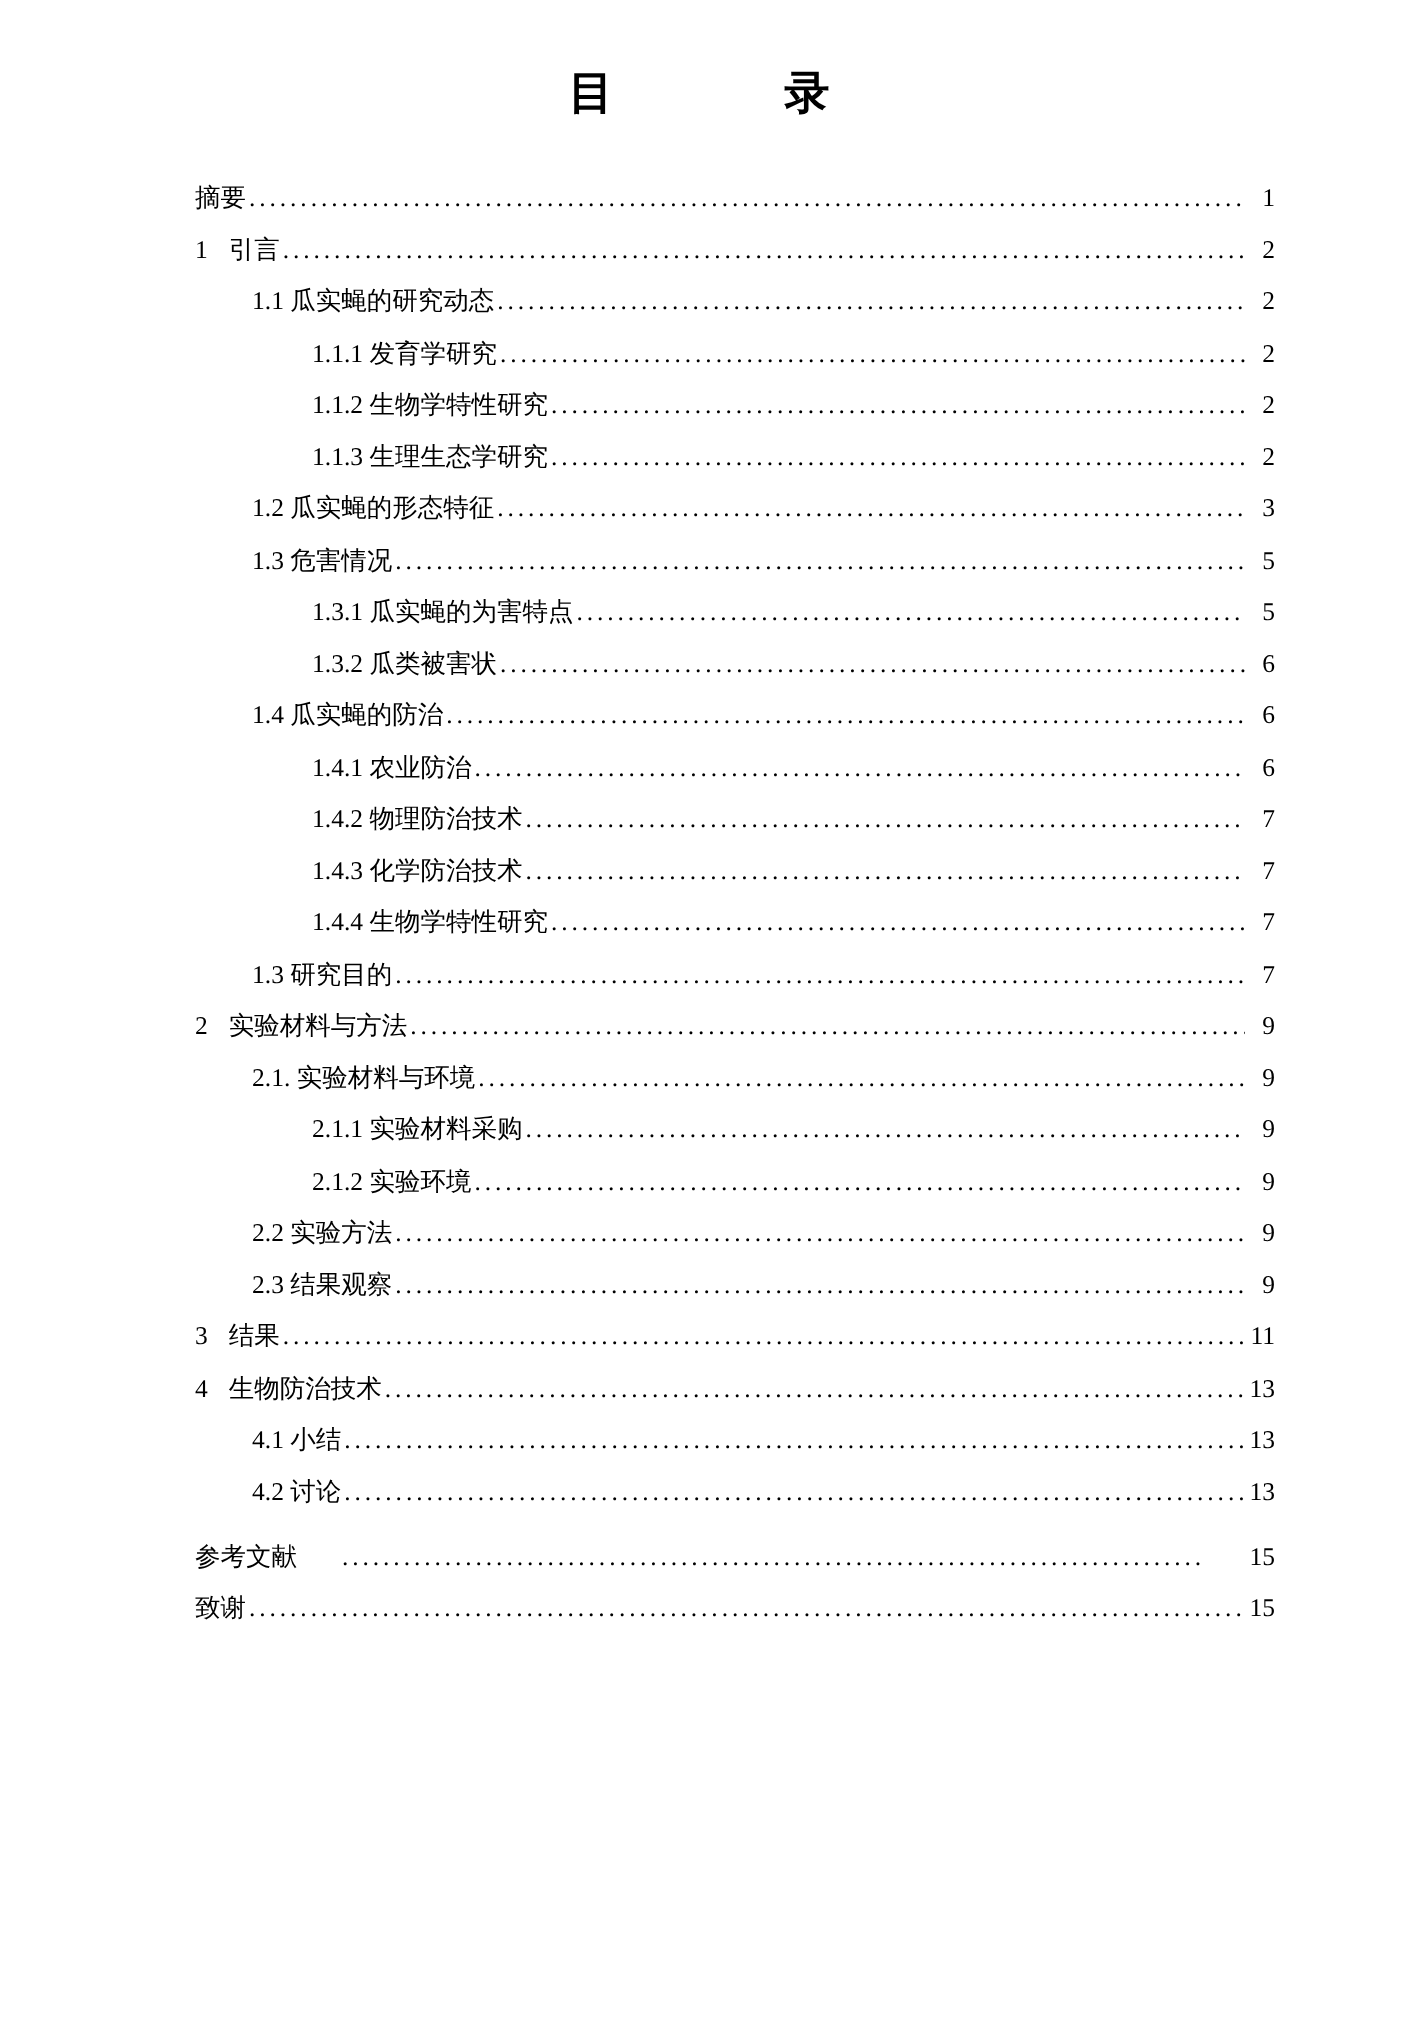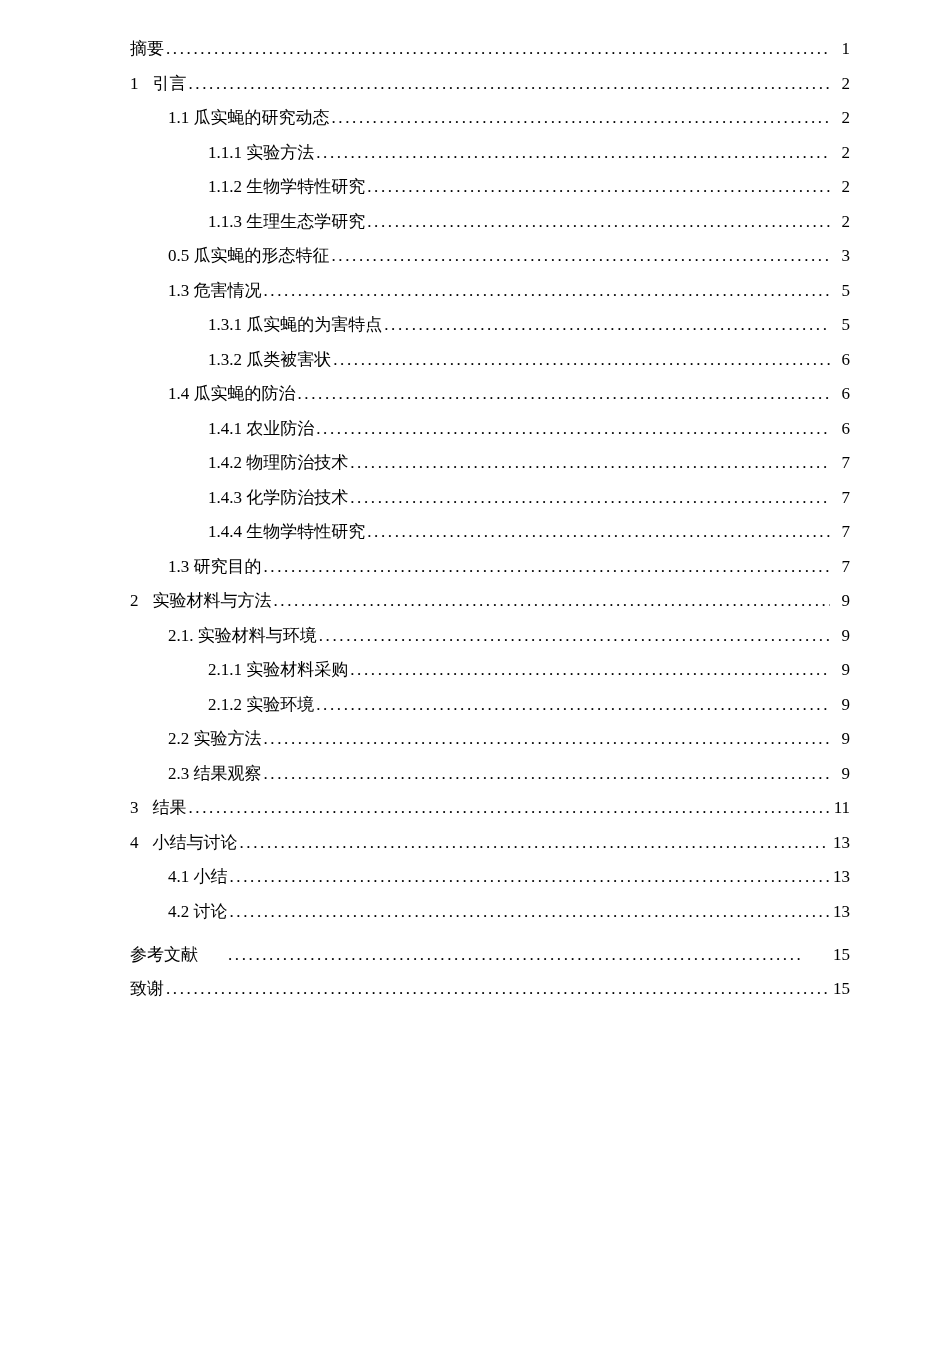--- a/index.html
+++ b/index.html
@@ -75,55 +75,56 @@
   .lvl1 { padding-left: 38px; }
   .lvl2 { padding-left: 78px; }
   .gap-top { margin-top: 26px; gap: 28px; }
 </style>
 </head>
 <body>
 
 <div class="page">
 
 
+  <div class="doc-title">目　　录</div>
 
   <div class="toc" id="toc-list">
       <div class="toc-row lvl0">
         <span class="label">摘要</span>
         <span class="dots">..................................................................................................................</span>
         <span class="page-no">1</span>
       </div>
       <div class="toc-row lvl0">
         <span class="num">1</span>
         <span class="label">引言</span>
         <span class="dots">..................................................................................................................</span>
         <span class="page-no">2</span>
       </div>
       <div class="toc-row lvl1">
         <span class="label">1.1 瓜实蝇的研究动态</span>
         <span class="dots">..................................................................................................................</span>
         <span class="page-no">2</span>
       </div>
       <div class="toc-row lvl2">
-        <span class="label">1.1.1 实验方法</span>
+        <span class="label">1.1.1 发育学研究</span>
         <span class="dots">..................................................................................................................</span>
         <span class="page-no">2</span>
       </div>
       <div class="toc-row lvl2">
         <span class="label">1.1.2 生物学特性研究</span>
         <span class="dots">..................................................................................................................</span>
         <span class="page-no">2</span>
       </div>
       <div class="toc-row lvl2">
         <span class="label">1.1.3 生理生态学研究</span>
         <span class="dots">..................................................................................................................</span>
         <span class="page-no">2</span>
       </div>
       <div class="toc-row lvl1">
-        <span class="label">0.5 瓜实蝇的形态特征</span>
+        <span class="label">1.2 瓜实蝇的形态特征</span>
         <span class="dots">..................................................................................................................</span>
         <span class="page-no">3</span>
       </div>
       <div class="toc-row lvl1">
         <span class="label">1.3 危害情况</span>
         <span class="dots">..................................................................................................................</span>
         <span class="page-no">5</span>
       </div>
       <div class="toc-row lvl2">
         <span class="label">1.3.1 瓜实蝇的为害特点</span>
@@ -197,21 +198,21 @@
         <span class="page-no">9</span>
       </div>
       <div class="toc-row lvl0">
         <span class="num">3</span>
         <span class="label">结果</span>
         <span class="dots">..................................................................................................................</span>
         <span class="page-no">11</span>
       </div>
       <div class="toc-row lvl0">
         <span class="num">4</span>
-        <span class="label">小结与讨论</span>
+        <span class="label">生物防治技术</span>
         <span class="dots">..................................................................................................................</span>
         <span class="page-no">13</span>
       </div>
       <div class="toc-row lvl1">
         <span class="label">4.1 小结</span>
         <span class="dots">..................................................................................................................</span>
         <span class="page-no">13</span>
       </div>
       <div class="toc-row lvl1">
         <span class="label">4.2 讨论</span>

